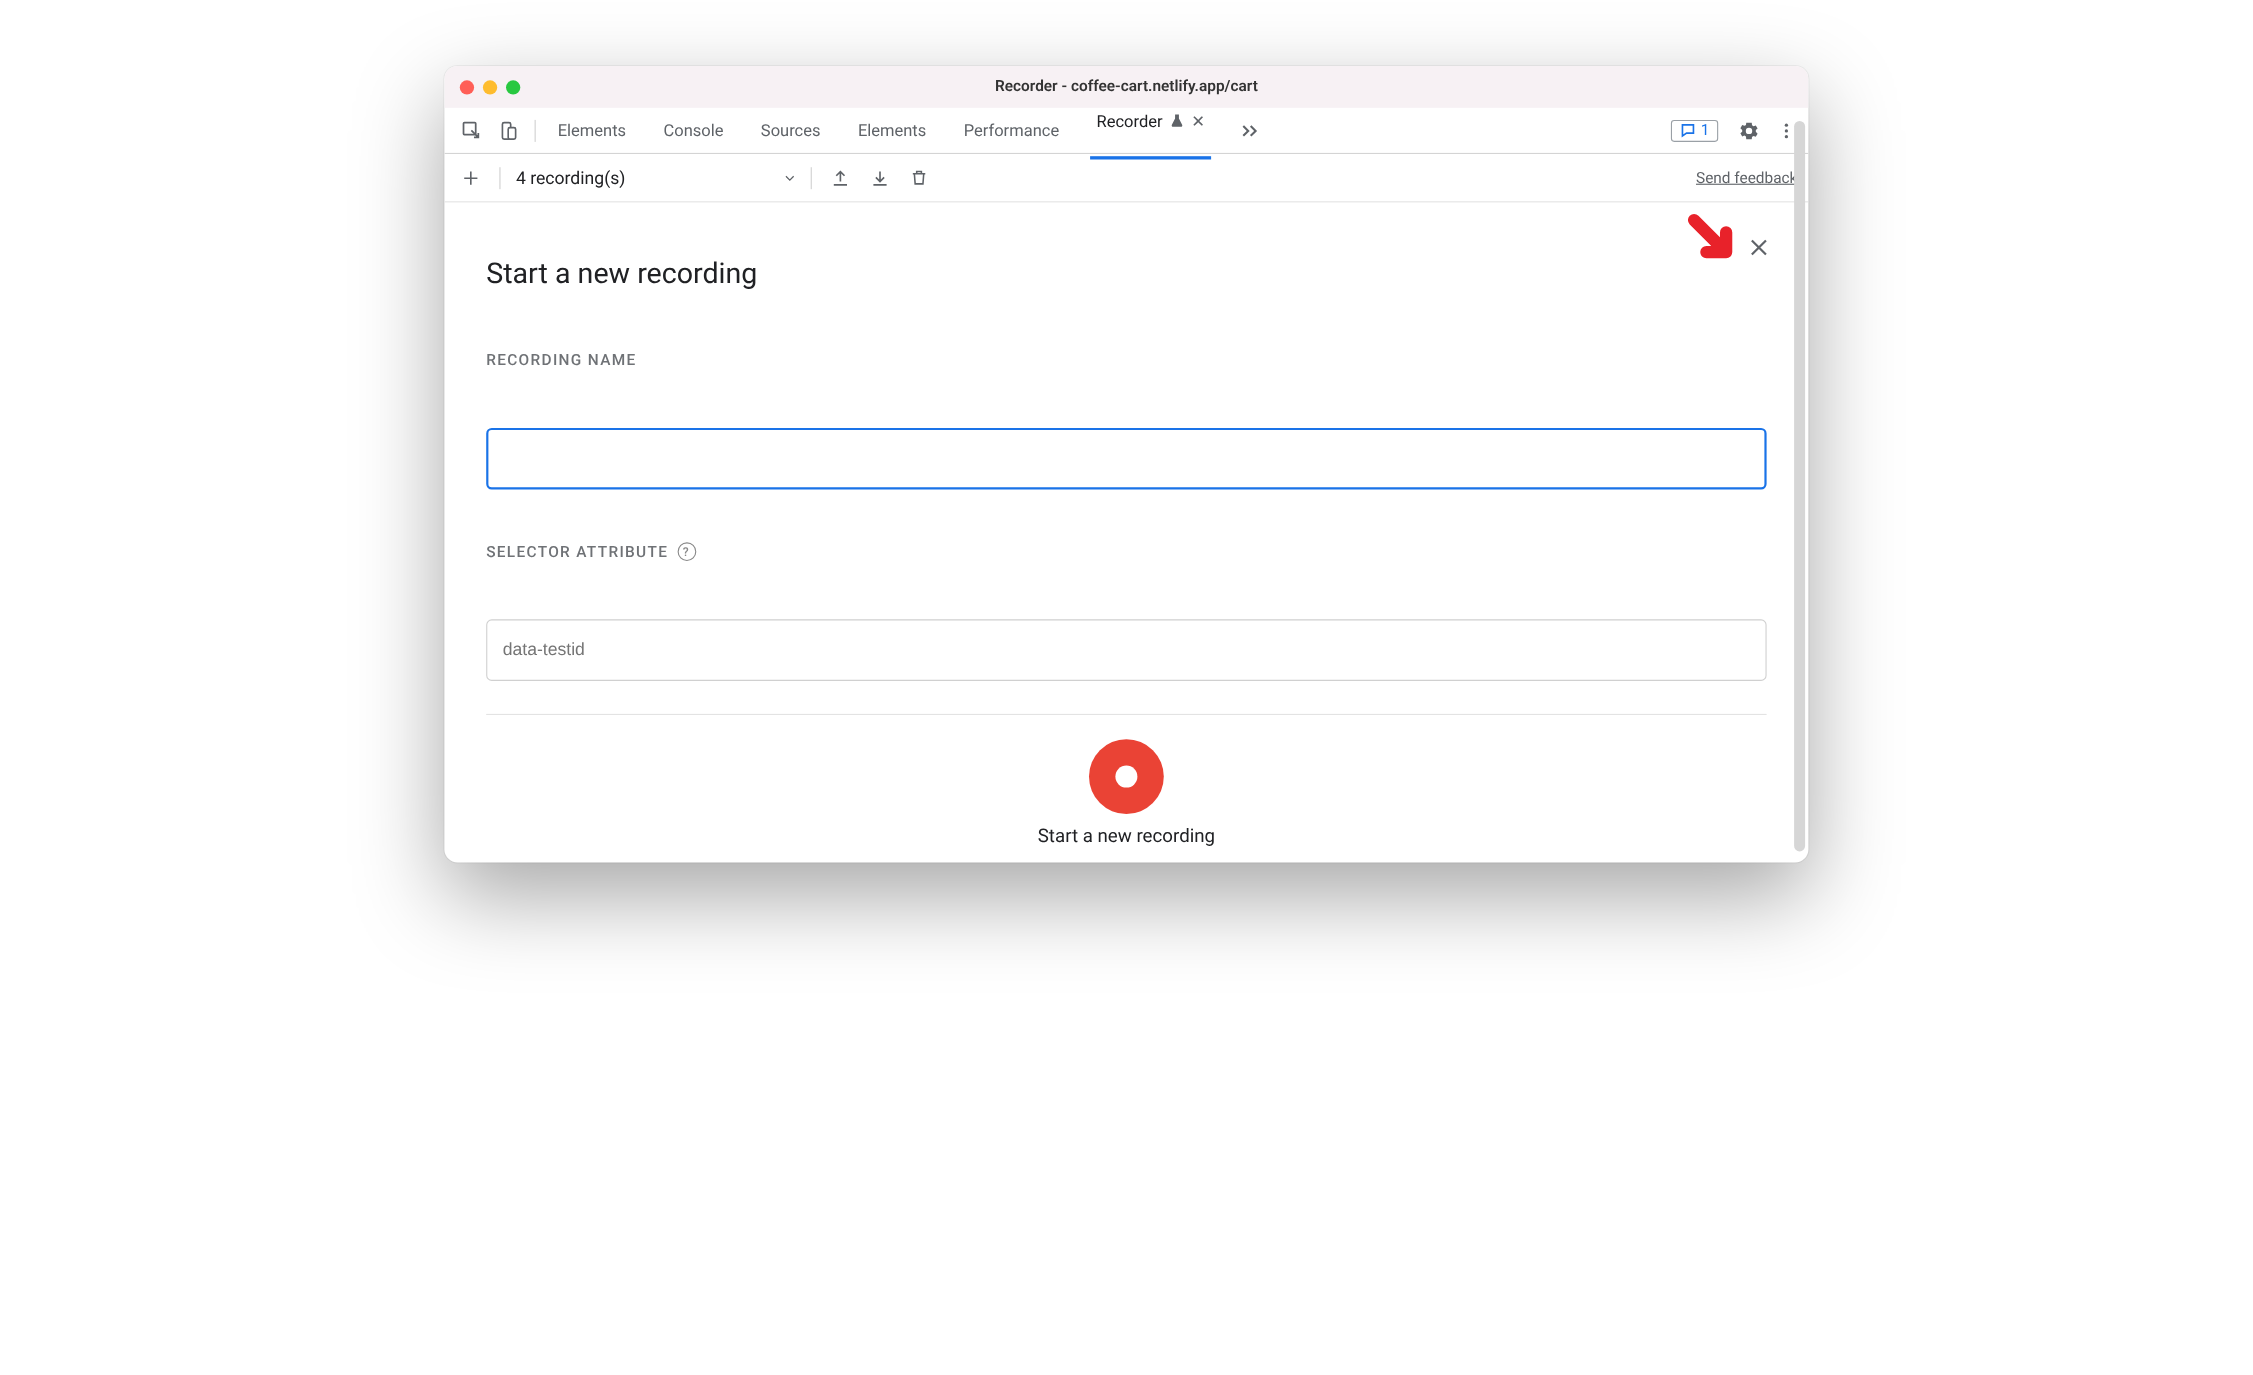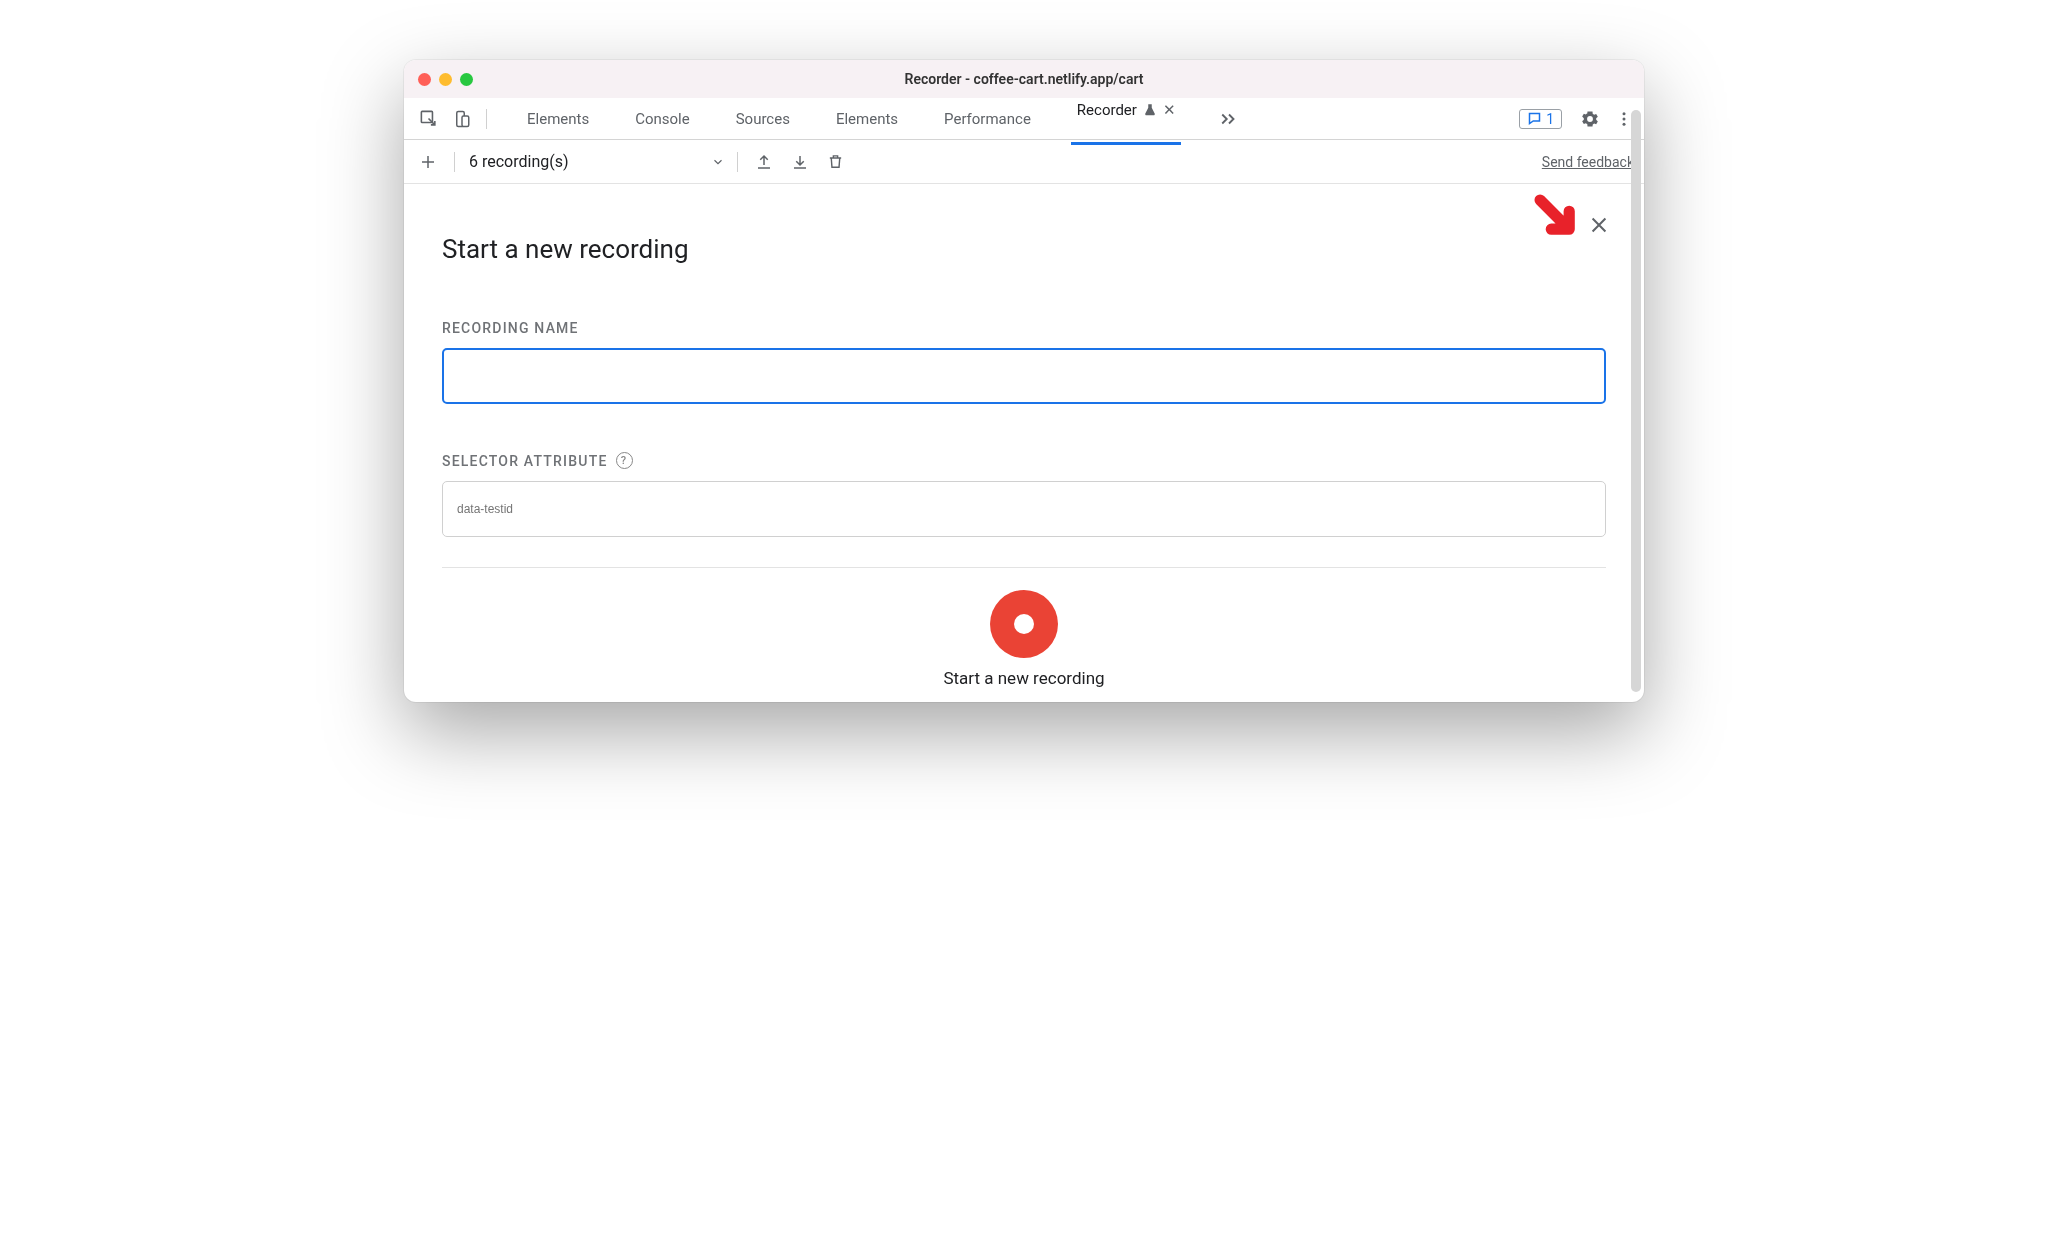--- a/index.html
+++ b/index.html
@@ -41,21 +41,21 @@
     border-bottom:1px solid #d4d4d4;
     display:flex; align-items:center;
     padding-left:10px; padding-right:6px;
     gap:6px;
   }
   .iconbtn{
     width:28px; height:28px; display:flex; align-items:center; justify-content:center;
     color:#5f6368; cursor:pointer; border-radius:3px;
   }
   .vsep{width:1px;height:20px;background:#d0d0d0;margin:0 4px;}
-  .tabs{display:flex; gap:34px; align-items:center; margin-left:24px;}
+  .tabs{display:flex; gap:22px; align-items:center; margin-left:4px;}
   .tab{
     font-size:15px; color:#5f6368; padding:9px 6px; cursor:pointer;
     display:flex; align-items:center; gap:6px;
   }
   .tab.active{ color:#202124; border-bottom:3px solid #1a73e8; padding-bottom:23px;}
   .tab .beaker{font-size:14px;color:#5f6368;}
   .tab .close-x{font-size:15px;color:#5f6368;}
   .spacer{flex:1;}
   .chat-badge{
     display:flex;align-items:center;gap:4px;
@@ -90,23 +90,23 @@
   .field-label{
     font-size:14px; letter-spacing:1.2px; color:#6f7276; font-weight:500;
     display:flex; align-items:center; gap:8px; margin-bottom:12px;text-align:center;
   }
   .field-label .help{
     width:17px;height:17px;border:1.5px solid #888;border-radius:50%;
     display:inline-flex;align-items:center;justify-content:center;font-size:11px;color:#888;
     cursor:pointer;
   }
   .text-input{
-    width:100%; height:56px; font-size:12px;
+    width:100%; height:56px; font-size:16px;
     border:2px solid #1a73e8; border-radius:5px;
-    padding:18px 14px; outline:none; color:#202124;
+    padding:18px 14px; outline:none; color:#202124;margin-top:41px;
   }
   .text-input.plain{
     border:1px solid #d0d0d0;
   }
   .field{margin-bottom:48px;}
   .bottom-bar{
     border-top:1px solid #e3e3e3;
     margin-top:10px;
     padding-top:22px; padding-bottom:14px;
     text-align:center;
@@ -204,21 +204,21 @@
   </div>
 
   <div class="toolbar">
     <div class="iconbtn">
       <svg width="18" height="18" viewBox="0 0 24 24" stroke="#5f6368" stroke-width="2">
           <path d="M12 4v16M4 12h16"></path>
         </svg>
     </div>
     <div class="vsep"></div>
     <div class="recordings-select">
-      <span>6 recording(s)</span>
+      <span>4 recording(s)</span>
       <span style="width:130px;"></span>
       <span class="chev">
         <svg width="14" height="14" viewBox="0 0 24 24" fill="none" stroke="#5f6368" stroke-width="2">
             <path d="M6 9l6 6 6-6"></path>
           </svg>
       </span>
     </div>
     <div class="vsep"></div>
     <div class="iconbtn">
       <svg width="18" height="18" viewBox="0 0 24 24" fill="none" stroke="#5f6368" stroke-width="2">

